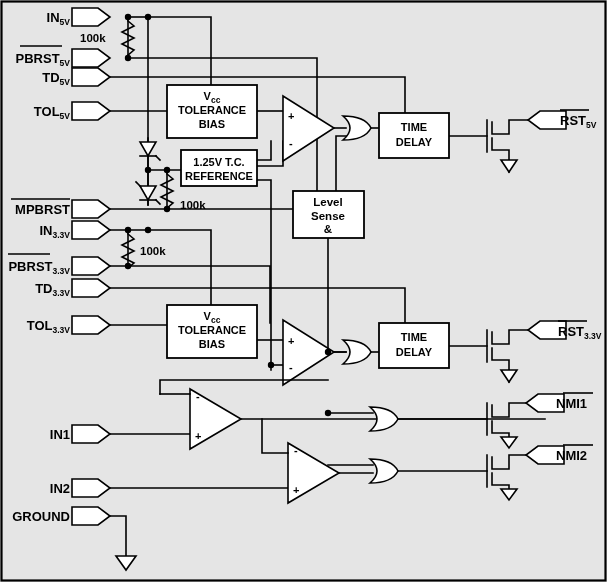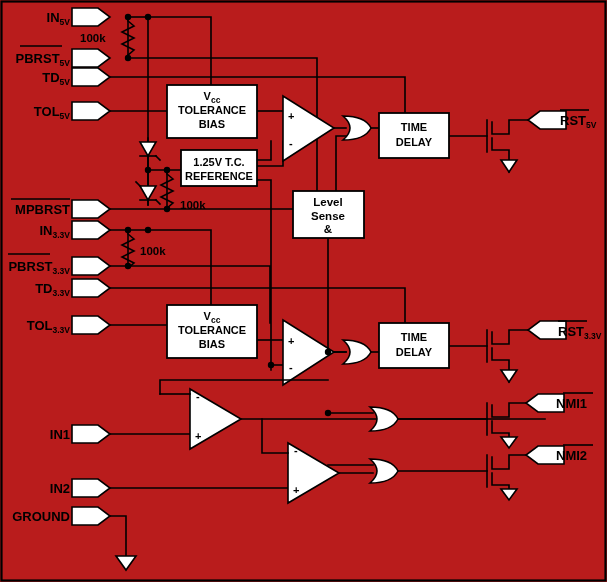--- a/index.html
+++ b/index.html
@@ -1,18 +1,18 @@
 <!DOCTYPE html>
 <html><head>
 <meta charset="utf-8">
 <title>Block Diagram</title>
 <style>
   html,body{margin:0;padding:0;background:#ffffff;}
   body{font-family:"Liberation Sans", sans-serif;}
-  #root{position:relative;width:607px;height:582px;background:#b91c1c;overflow:hidden;}
+  #root{position:relative;width:607px;height:582px;background:#e5e5e5;overflow:hidden;}
   svg.diagram{position:absolute;left:0;top:0;width:607px;height:582px;}
   .lbl{font-family:"Liberation Sans", sans-serif;font-weight:bold;fill:#000;}
   .lbl-pin{font-size:13px;}
   .lbl-sub{font-size:8.5px;}
   .lbl-box{font-size:11px;}
   .lbl-res{font-size:11.5px;}
   .lbl-sign{font-size:11px;}
   .lbl-lvl{font-size:11.5px;}
 </style>
 </head>

